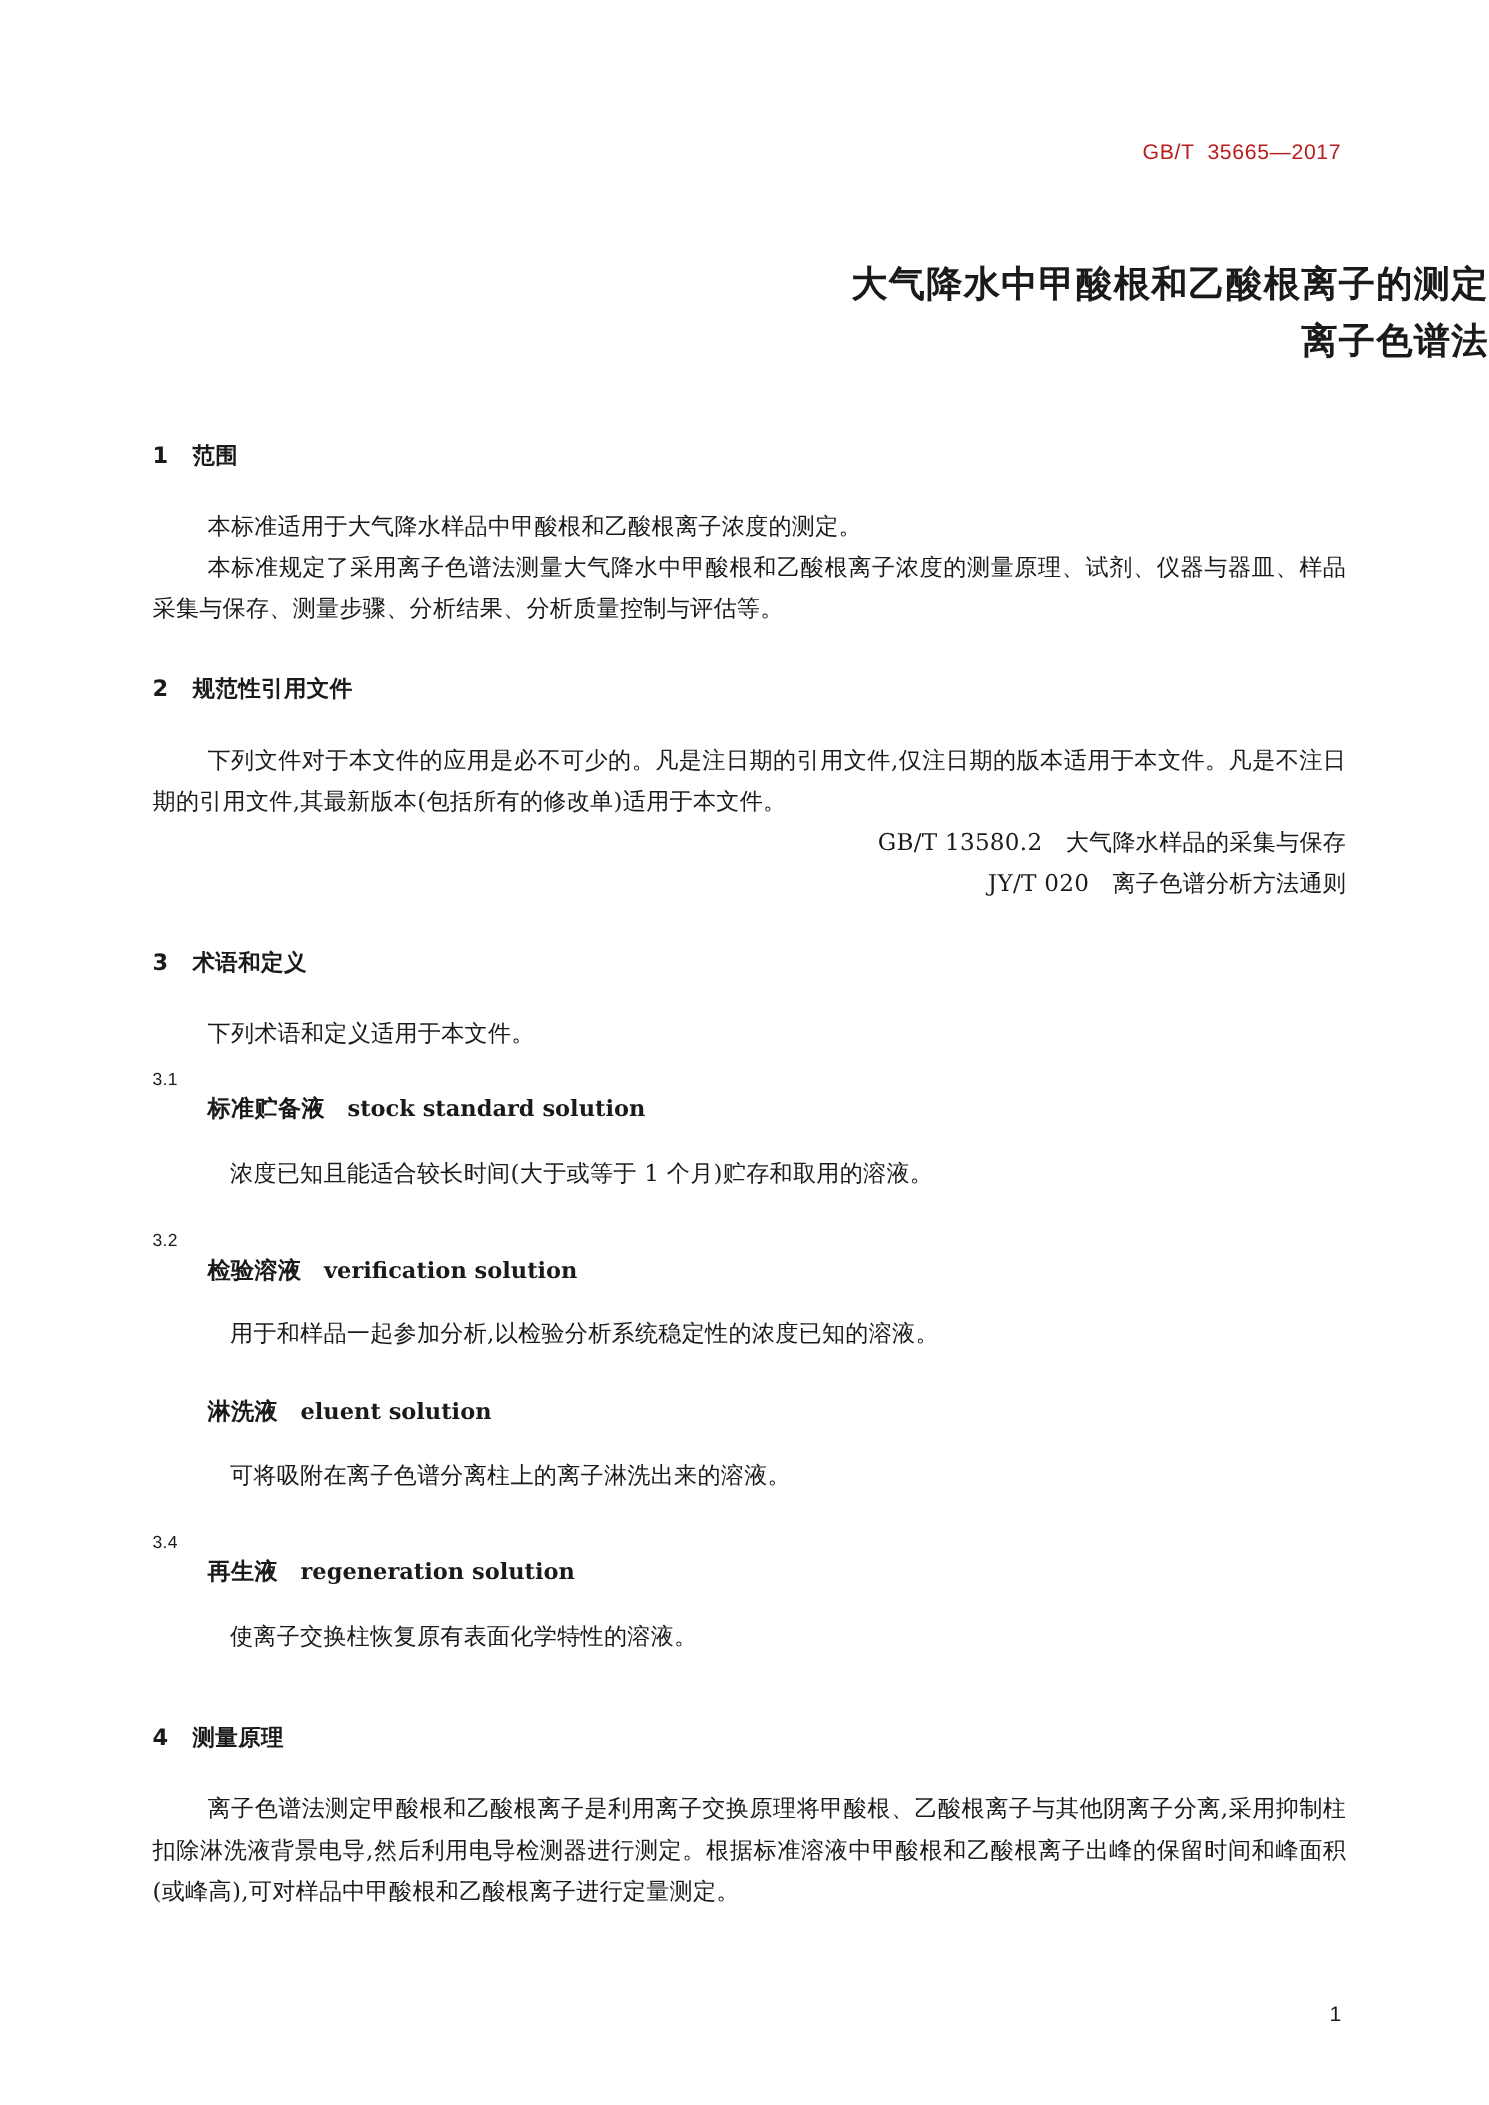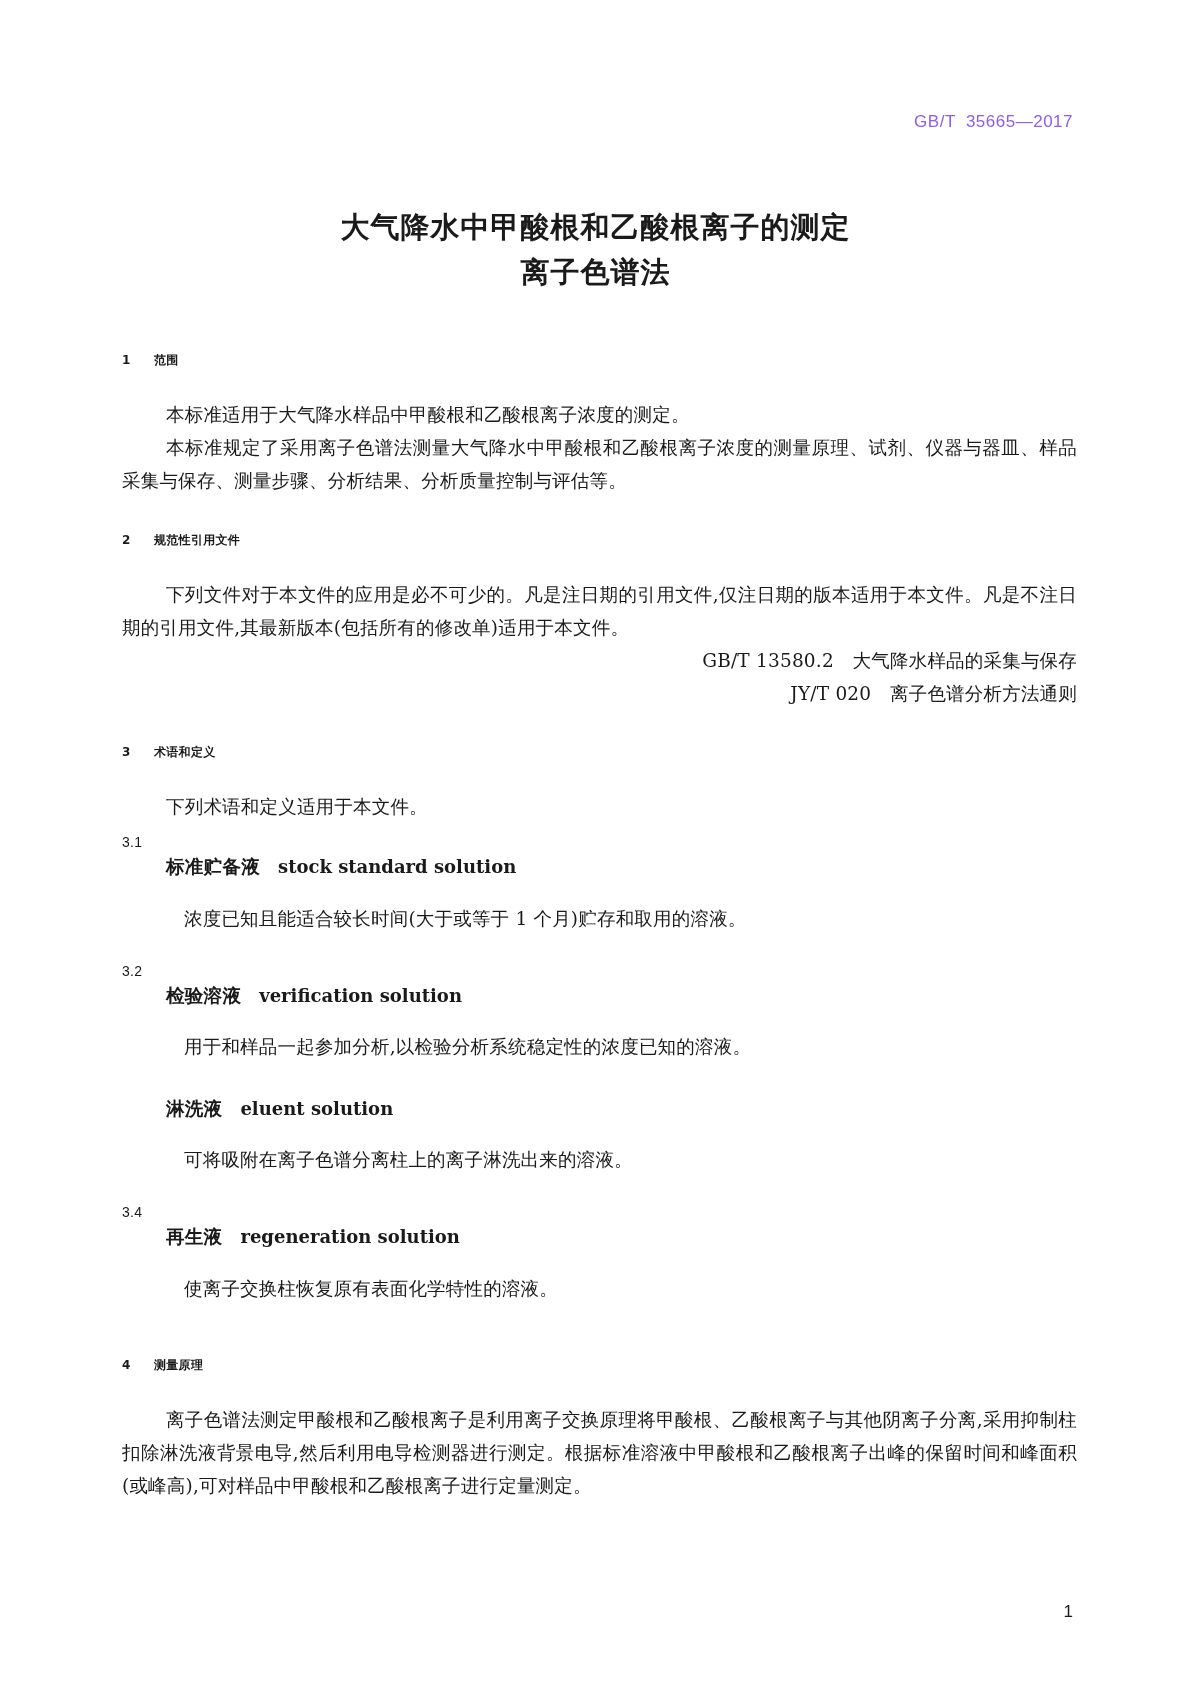--- a/index.html
+++ b/index.html
@@ -16,29 +16,29 @@
     color: #1a1a1a;
     box-sizing: border-box;
   }
   .header {
     position: absolute;
     top: 112px;
     right: 118px;
     font-family: "Liberation Sans", sans-serif;
     font-size: 17px;
     letter-spacing: 0.5px;
-    color: #8b5cf6;
+    color: #b91c1c;
     white-space: pre;
   }
   .title-block {
     position: absolute;
     top: 205px;
     left: 0;
     width: 1191px;
-    text-align: center;
+    text-align: right;
   }
   .title-main {
     font-family: "DejaVu Sans", sans-serif;
     font-weight: bold;
     font-size: 29px;
     letter-spacing: 1px;
     line-height: 1.55;
   }
   .title-sub {
     font-family: "DejaVu Sans", sans-serif;
@@ -49,21 +49,21 @@
   }
   .body-wrap {
     position: absolute;
     top: 352px;
     left: 122px;
     width: 955px;
   }
   .sec-head {
     font-family: "DejaVu Sans", sans-serif;
     font-weight: bold;
-    font-size: 12px;
+    font-size: 18px;
     margin: 0 0 6px 0;
     letter-spacing: 0.3px;
   }
   .sec-head .num {
     display: inline-block;
     min-width: 32px;
   }
   .para {
     font-size: 18.5px;
     line-height: 1.78;

